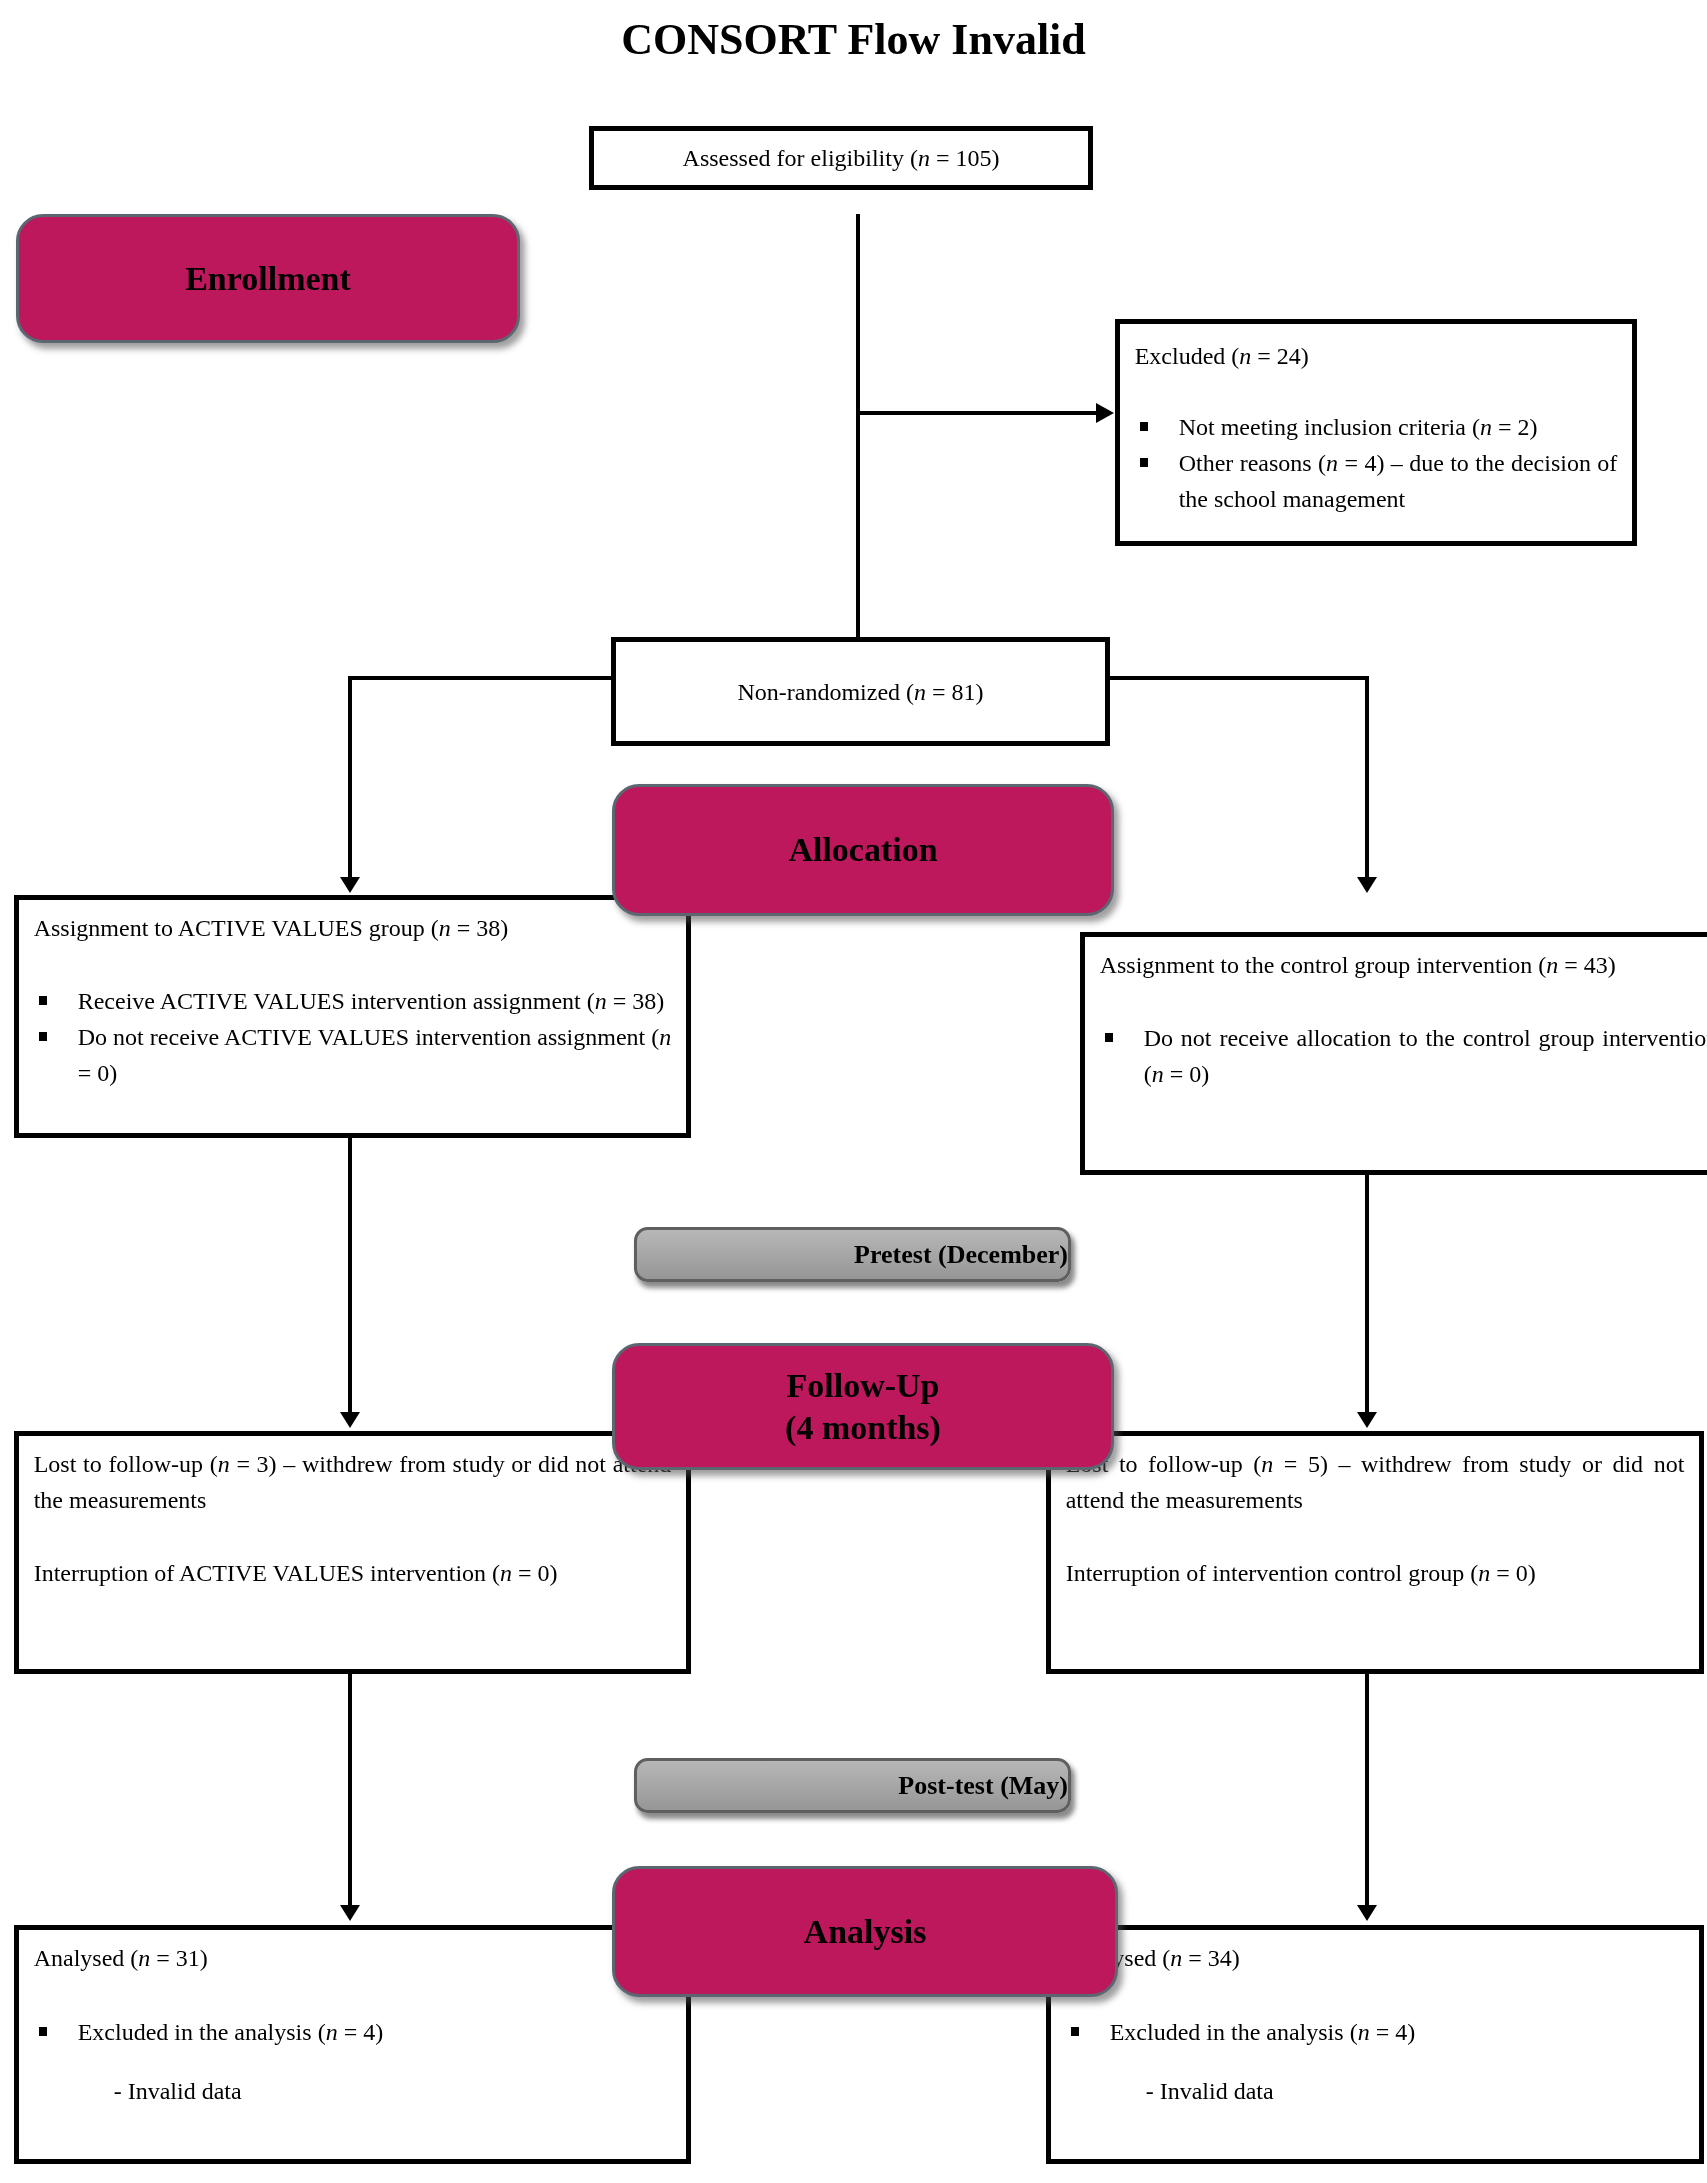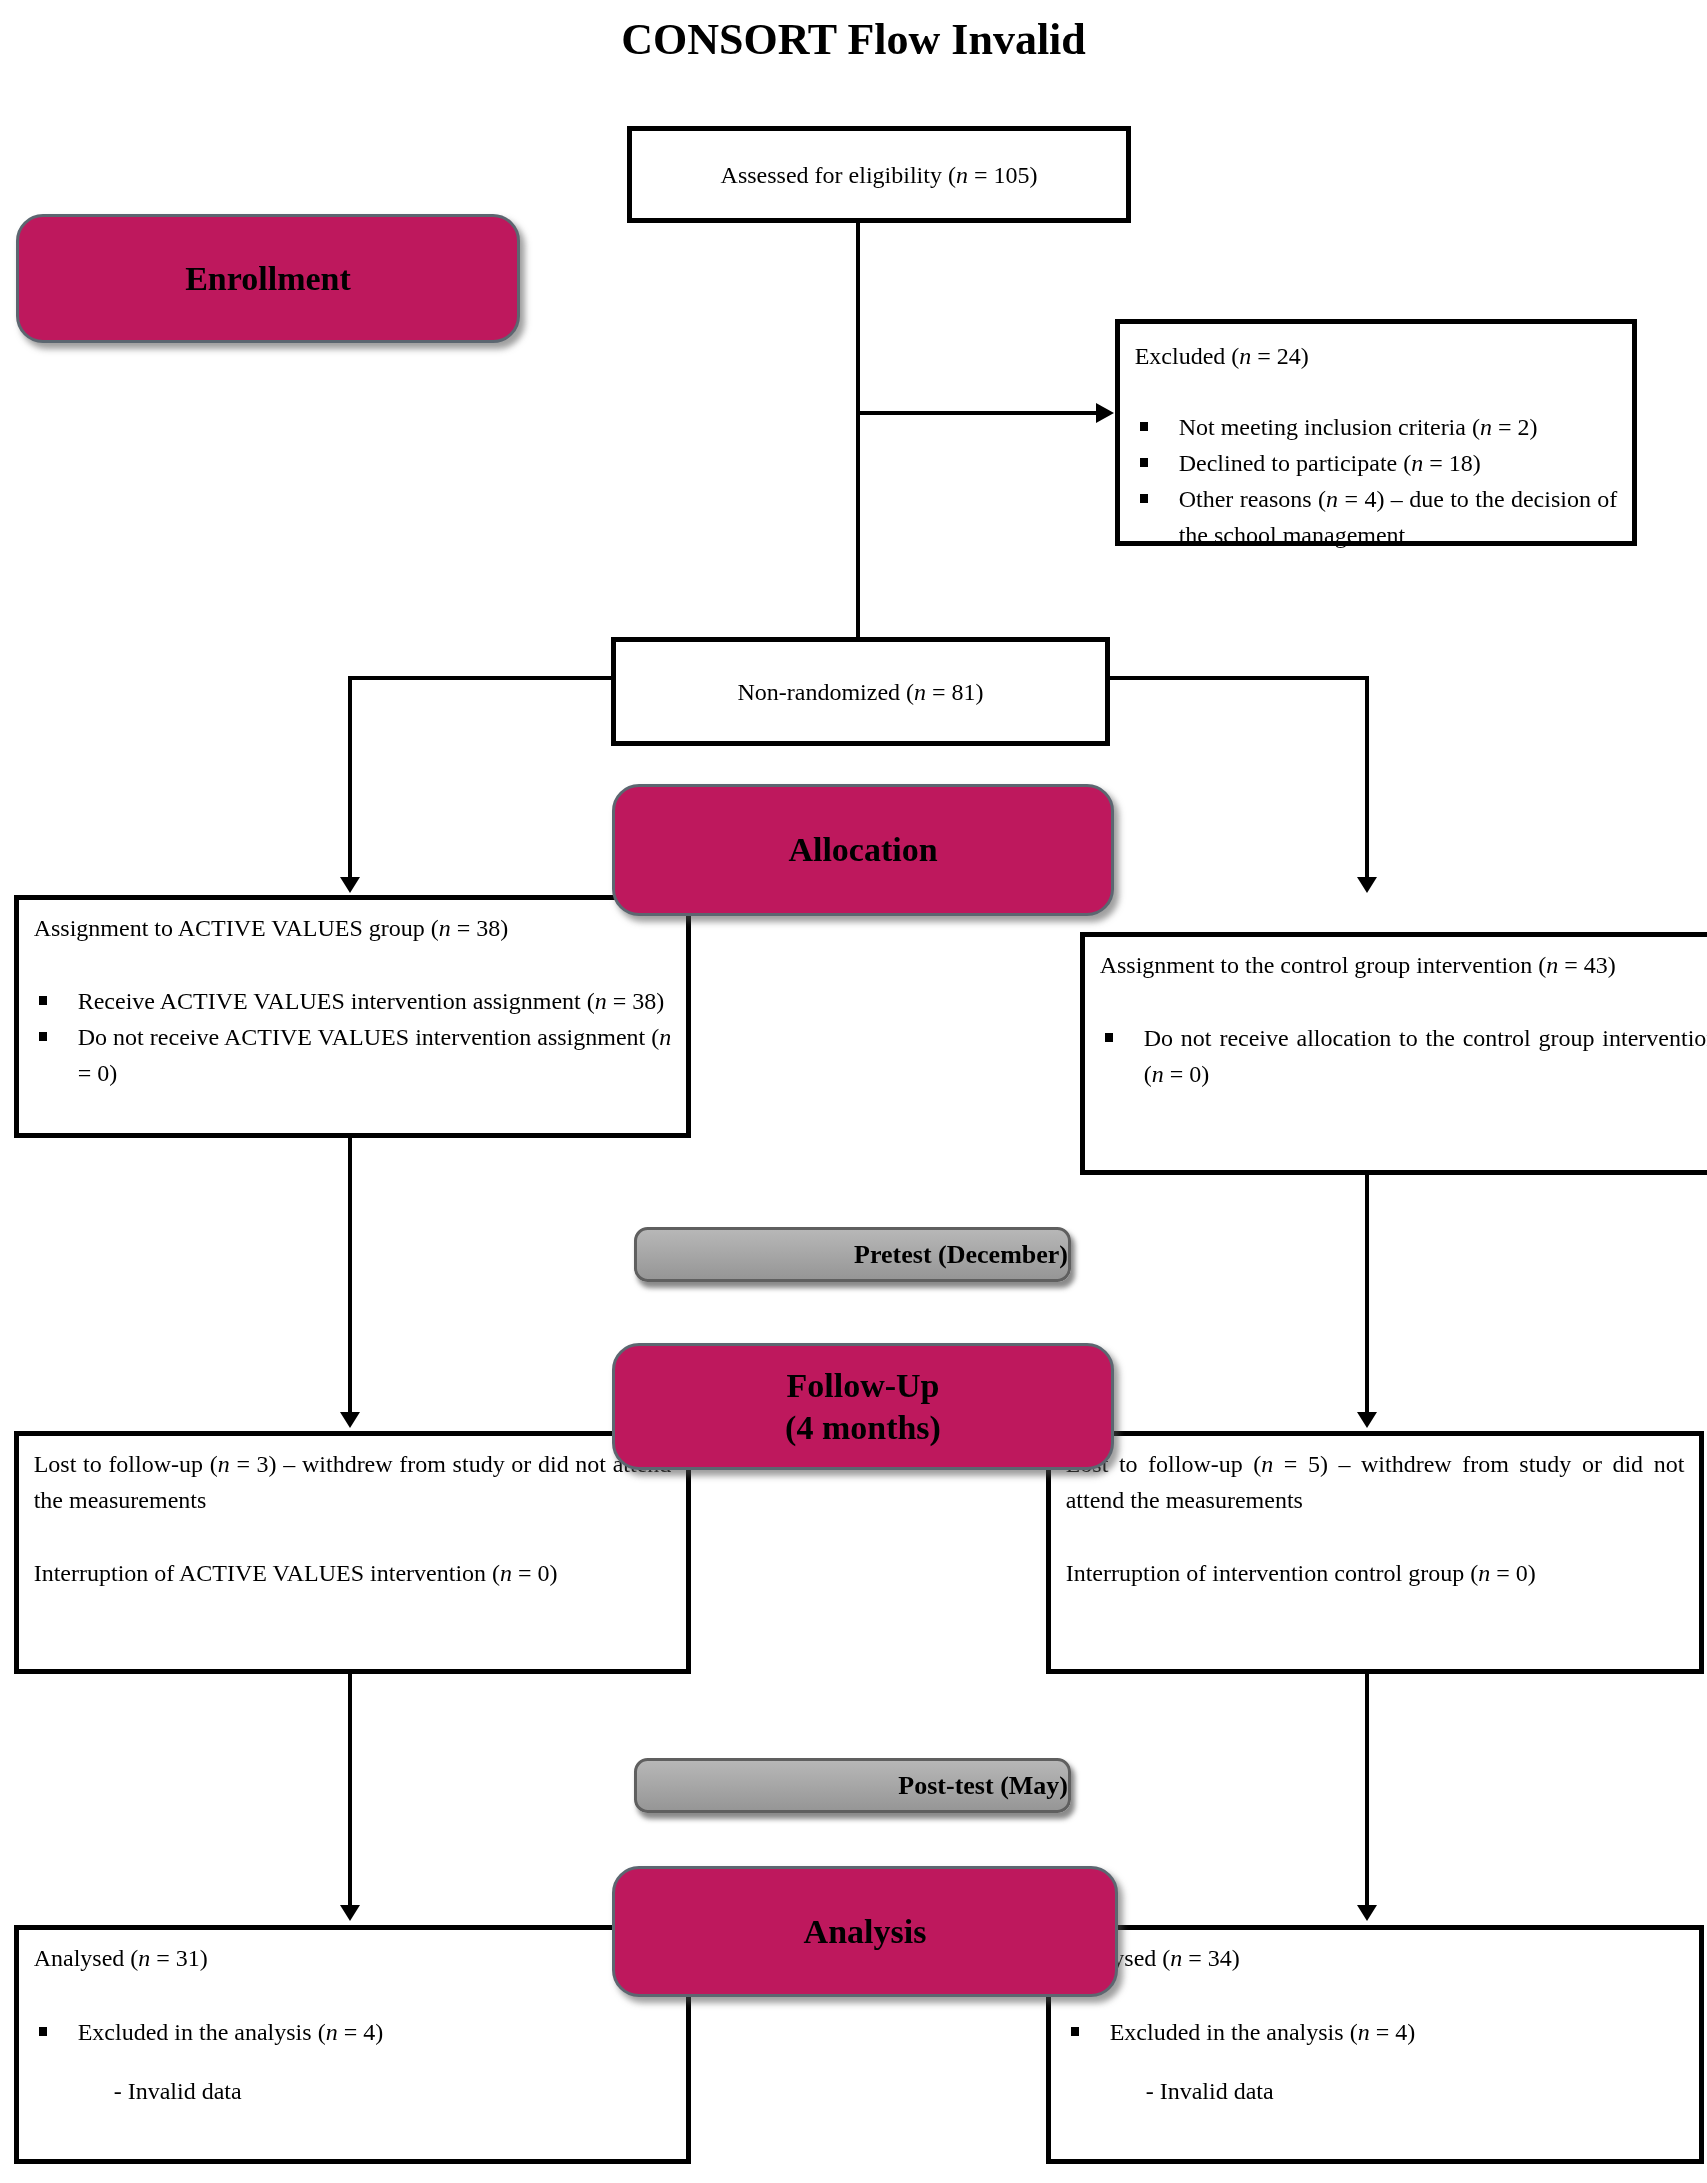--- a/index.html
+++ b/index.html
@@ -39,21 +39,21 @@
   
   .line { position: absolute; background: #000; z-index: 1; }
   .arrow-down { position: absolute; width: 0; height: 0; z-index: 1;
                 border-left: 10px solid transparent; border-right: 10px solid transparent;
                 border-top: 16.3px solid #000; }
   .arrow-right { position: absolute; width: 0; height: 0; z-index: 1;
                  border-top: 10px solid transparent; border-bottom: 10px solid transparent;
                  border-left: 18px solid #000; }
 
   
-  #box-assessed   { left: 627px; top: 126px;  width: 504px;  height: 97px; }
+  #box-assessed   { left: 589px; top: 126px;  width: 504px;  height: 64px; }
   #stage-enrollment { left: 16px;  top: 214px;  width: 504px;  height: 129px; }
   #box-excluded   { left: 1115px; top: 319px;  width: 522px;  height: 227px; }
   #box-nonrandomized { left: 611px; top: 637px; width: 499px; height: 109px; }
   #stage-allocation  { left: 612px; top: 784px; width: 502px; height: 132px; }
   #box-assign-left   { left: 14px;   top: 895px; width: 677px; height: 243px; }
   #box-assign-right  { left: 1080px; top: 895px; width: 658px; height: 243px; margin-top: 37px; }
   #stage-pretest     { left: 634px; top: 1227px; width: 437px;  height: 55px; }
   #stage-followup    { left: 612px; top: 1343px; width: 502px;  height: 127px; }
   #box-lost-left     { left: 14px;   top: 1431px; width: 677px; height: 243px; }
   #box-lost-right    { left: 1046px; top: 1431px; width: 658px; height: 243px; }
@@ -106,24 +106,20 @@
   <div class="fbox" id="box-excluded">
     <div class="inner">
       <div class="btitle">Excluded (<i>n</i> = 24)</div>
       <div class="bullets">
         <div class="bullet-row">
           <span class="marker"></span>
           <span class="btext">Not meeting inclusion criteria (<i>n</i> = 2)</span>
         </div>
         <div class="bullet-row">
           <span class="marker"></span>
-          <span class="btext">Declined to participate (<i>n</i> = 18)</span>
-        </div>
-        <div class="bullet-row">
-          <span class="marker"></span>
           <span class="btext">Other reasons (<i>n</i> = 4) – due to the decision of the school management</span>
         </div>
       </div>
     </div>
   </div>
 
   <div class="fbox center-text" id="box-nonrandomized">
     <span>Non-randomized (<i>n</i> = 81)</span>
   </div>
 

